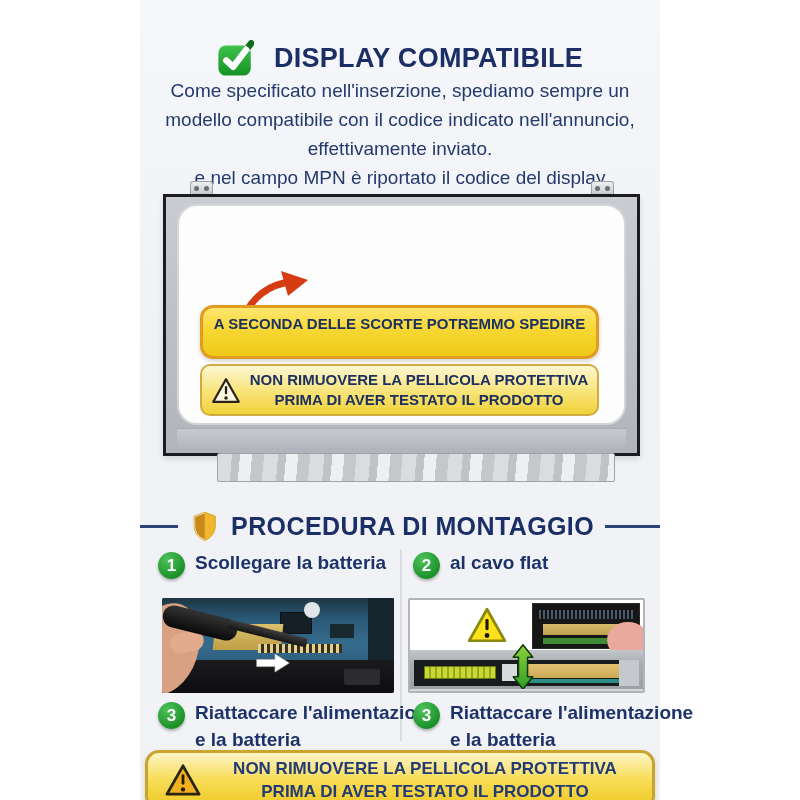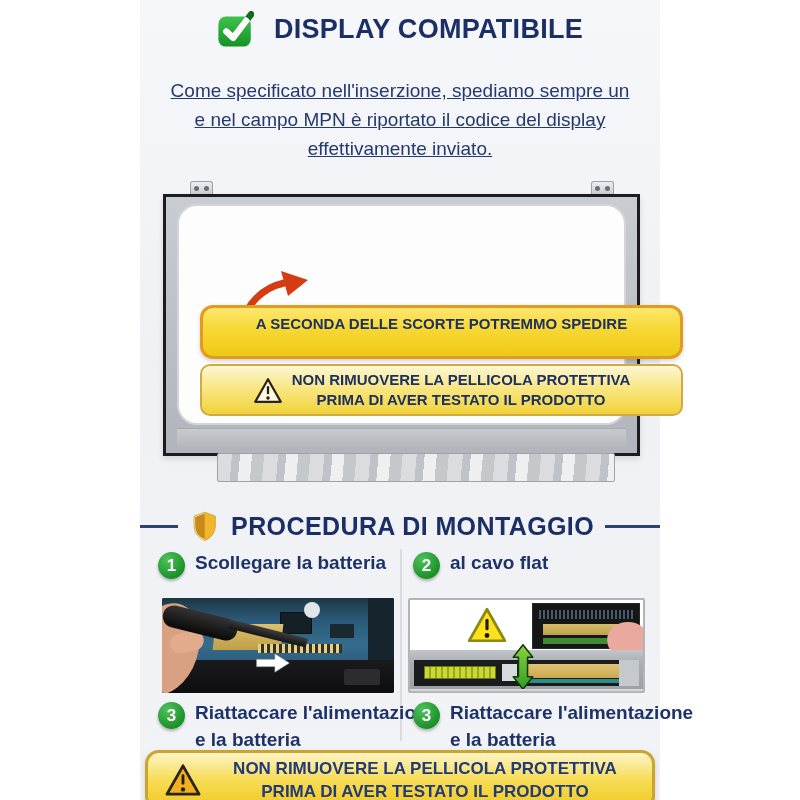--- a/index.html
+++ b/index.html
@@ -1,41 +1,41 @@
 <!DOCTYPE html>
 <html><head>
 <meta charset="utf-8">
 <style>
   html,body{margin:0;padding:0;background:#fff;}
   #canvas{position:relative;width:800px;height:800px;background:#ffffff;overflow:hidden;
           font-family:"Liberation Sans",sans-serif;}
   .content-col{position:absolute;left:140px;top:0;width:520px;height:800px;
           background:linear-gradient(180deg,#f6f7fa 0%,#eff1f4 45%,#f2f3f6 100%);}
   
-  .title-row{position:absolute;left:140px;top:11px;width:520px;display:flex;align-items:center;
+  .title-row{position:absolute;left:140px;top:40px;width:520px;display:flex;align-items:center;
           justify-content:center;gap:20px;}
   .title{font-size:27px;font-weight:bold;color:#1b2f66;letter-spacing:.3px;}
   .paragraph{position:absolute;left:140px;top:76px;width:520px;text-align:center;
-          font-size:19px;line-height:29px;color:#24396d;text-decoration:underline;}
+          font-size:19px;line-height:29px;color:#24396d;}
   
   .bracket{position:absolute;top:181px;width:23px;height:16px;border:1px solid #9ea1a6;border-bottom:none;
           border-radius:3px 3px 0 0;background:linear-gradient(180deg,#eceef0,#c2c5c9);box-sizing:border-box;}
   .hole{position:absolute;top:4px;width:5px;height:5px;border-radius:50%;background:#6a6e74;}
   .panel{position:absolute;left:163px;top:194px;width:477px;height:262px;box-sizing:border-box;
           border:3px solid #1c1c20;background:linear-gradient(180deg,#c9ccd1,#b1b4ba);
           box-shadow:0 3px 6px rgba(0,0,0,.12);}
   .screen{position:absolute;left:11px;right:11px;top:7px;bottom:28px;background:#fdfdfd;
           border:2px solid #d3d5d9;border-radius:20px;}
   .panel-band{position:absolute;left:11px;right:11px;bottom:6px;height:18px;border-top:1px solid #a8abb0;
           background:linear-gradient(180deg,#c6c9ce,#b4b7bc);}
   .foil{position:absolute;left:217px;top:453px;width:396px;height:27px;border:1px solid #9fa2a7;border-radius:2px;
           background:repeating-linear-gradient(95deg,#dadcdf 0 14px,#bfc2c6 14px 22px,#edeff1 22px 34px,#c5c8cb 34px 46px);}
   .red-arrow{position:absolute;left:232px;top:268px;}
   
-  .note{position:absolute;left:200px;width:483px;box-sizing:border-box;text-align:center;}
+  .note{position:absolute;left:200px;width:399px;box-sizing:border-box;text-align:center;}
   .note1{top:305px;height:54px;border:3px solid #e09b20;border-radius:13px;padding-top:6px;
           background:linear-gradient(180deg,#ffe76e 0%,#f6d733 45%,#efc917 100%);
           box-shadow:0 2px 4px rgba(0,0,0,.18);}
   .note2{top:364px;height:52px;border:2px solid #d0ab45;border-radius:10px;display:flex;align-items:center;
           justify-content:center;gap:9px;background:linear-gradient(180deg,#fdf6d2 0%,#f8e376 55%,#f1d23a 100%);}
   .note-line{font-size:15px;font-weight:bold;color:#1c3160;line-height:20px;white-space:nowrap;}
   
   .proc-head{position:absolute;left:140px;top:506px;width:520px;display:flex;align-items:center;
           justify-content:center;gap:11px;}
   .head-line{height:3px;background:#2c4274;}
@@ -112,22 +112,23 @@
           </clipPath>
       </defs>
       <rect x="1.5" y="6" width="35" height="32.5" rx="8" fill="url(#gck)"></rect>
       <path d="M10 22 L17.5 29 L37 3.5" fill="none" stroke="#0c6e1a" stroke-width="7" stroke-linecap="round" stroke-linejoin="round"></path>
       <path d="M10 22 L17.5 29 L37 3.5" fill="none" stroke="#ffffff" stroke-width="7" stroke-linecap="round" stroke-linejoin="round" clip-path="url(#ckclip)"></path>
     </svg>
     <div class="title">DISPLAY COMPATIBILE</div>
   </div>
   <div class="paragraph">
     <div>Come specificato nell'inserzione, spediamo sempre un</div>
+    <div>modello compatibile con il codice indicato nell'annuncio,</div>
+    <div>effettivamente inviato.</div>
     <div>e nel campo MPN è riportato il codice del display</div>
-    <div>effettivamente inviato.</div>
   </div>
 
   <div class="bracket" style="left:190px;">
     <span class="hole" style="left:3px;"></span>
     <span class="hole" style="right:3px;"></span>
   </div>
   <div class="bracket" style="left:591px;">
     <span class="hole" style="left:3px;"></span>
     <span class="hole" style="right:3px;"></span>
   </div>

